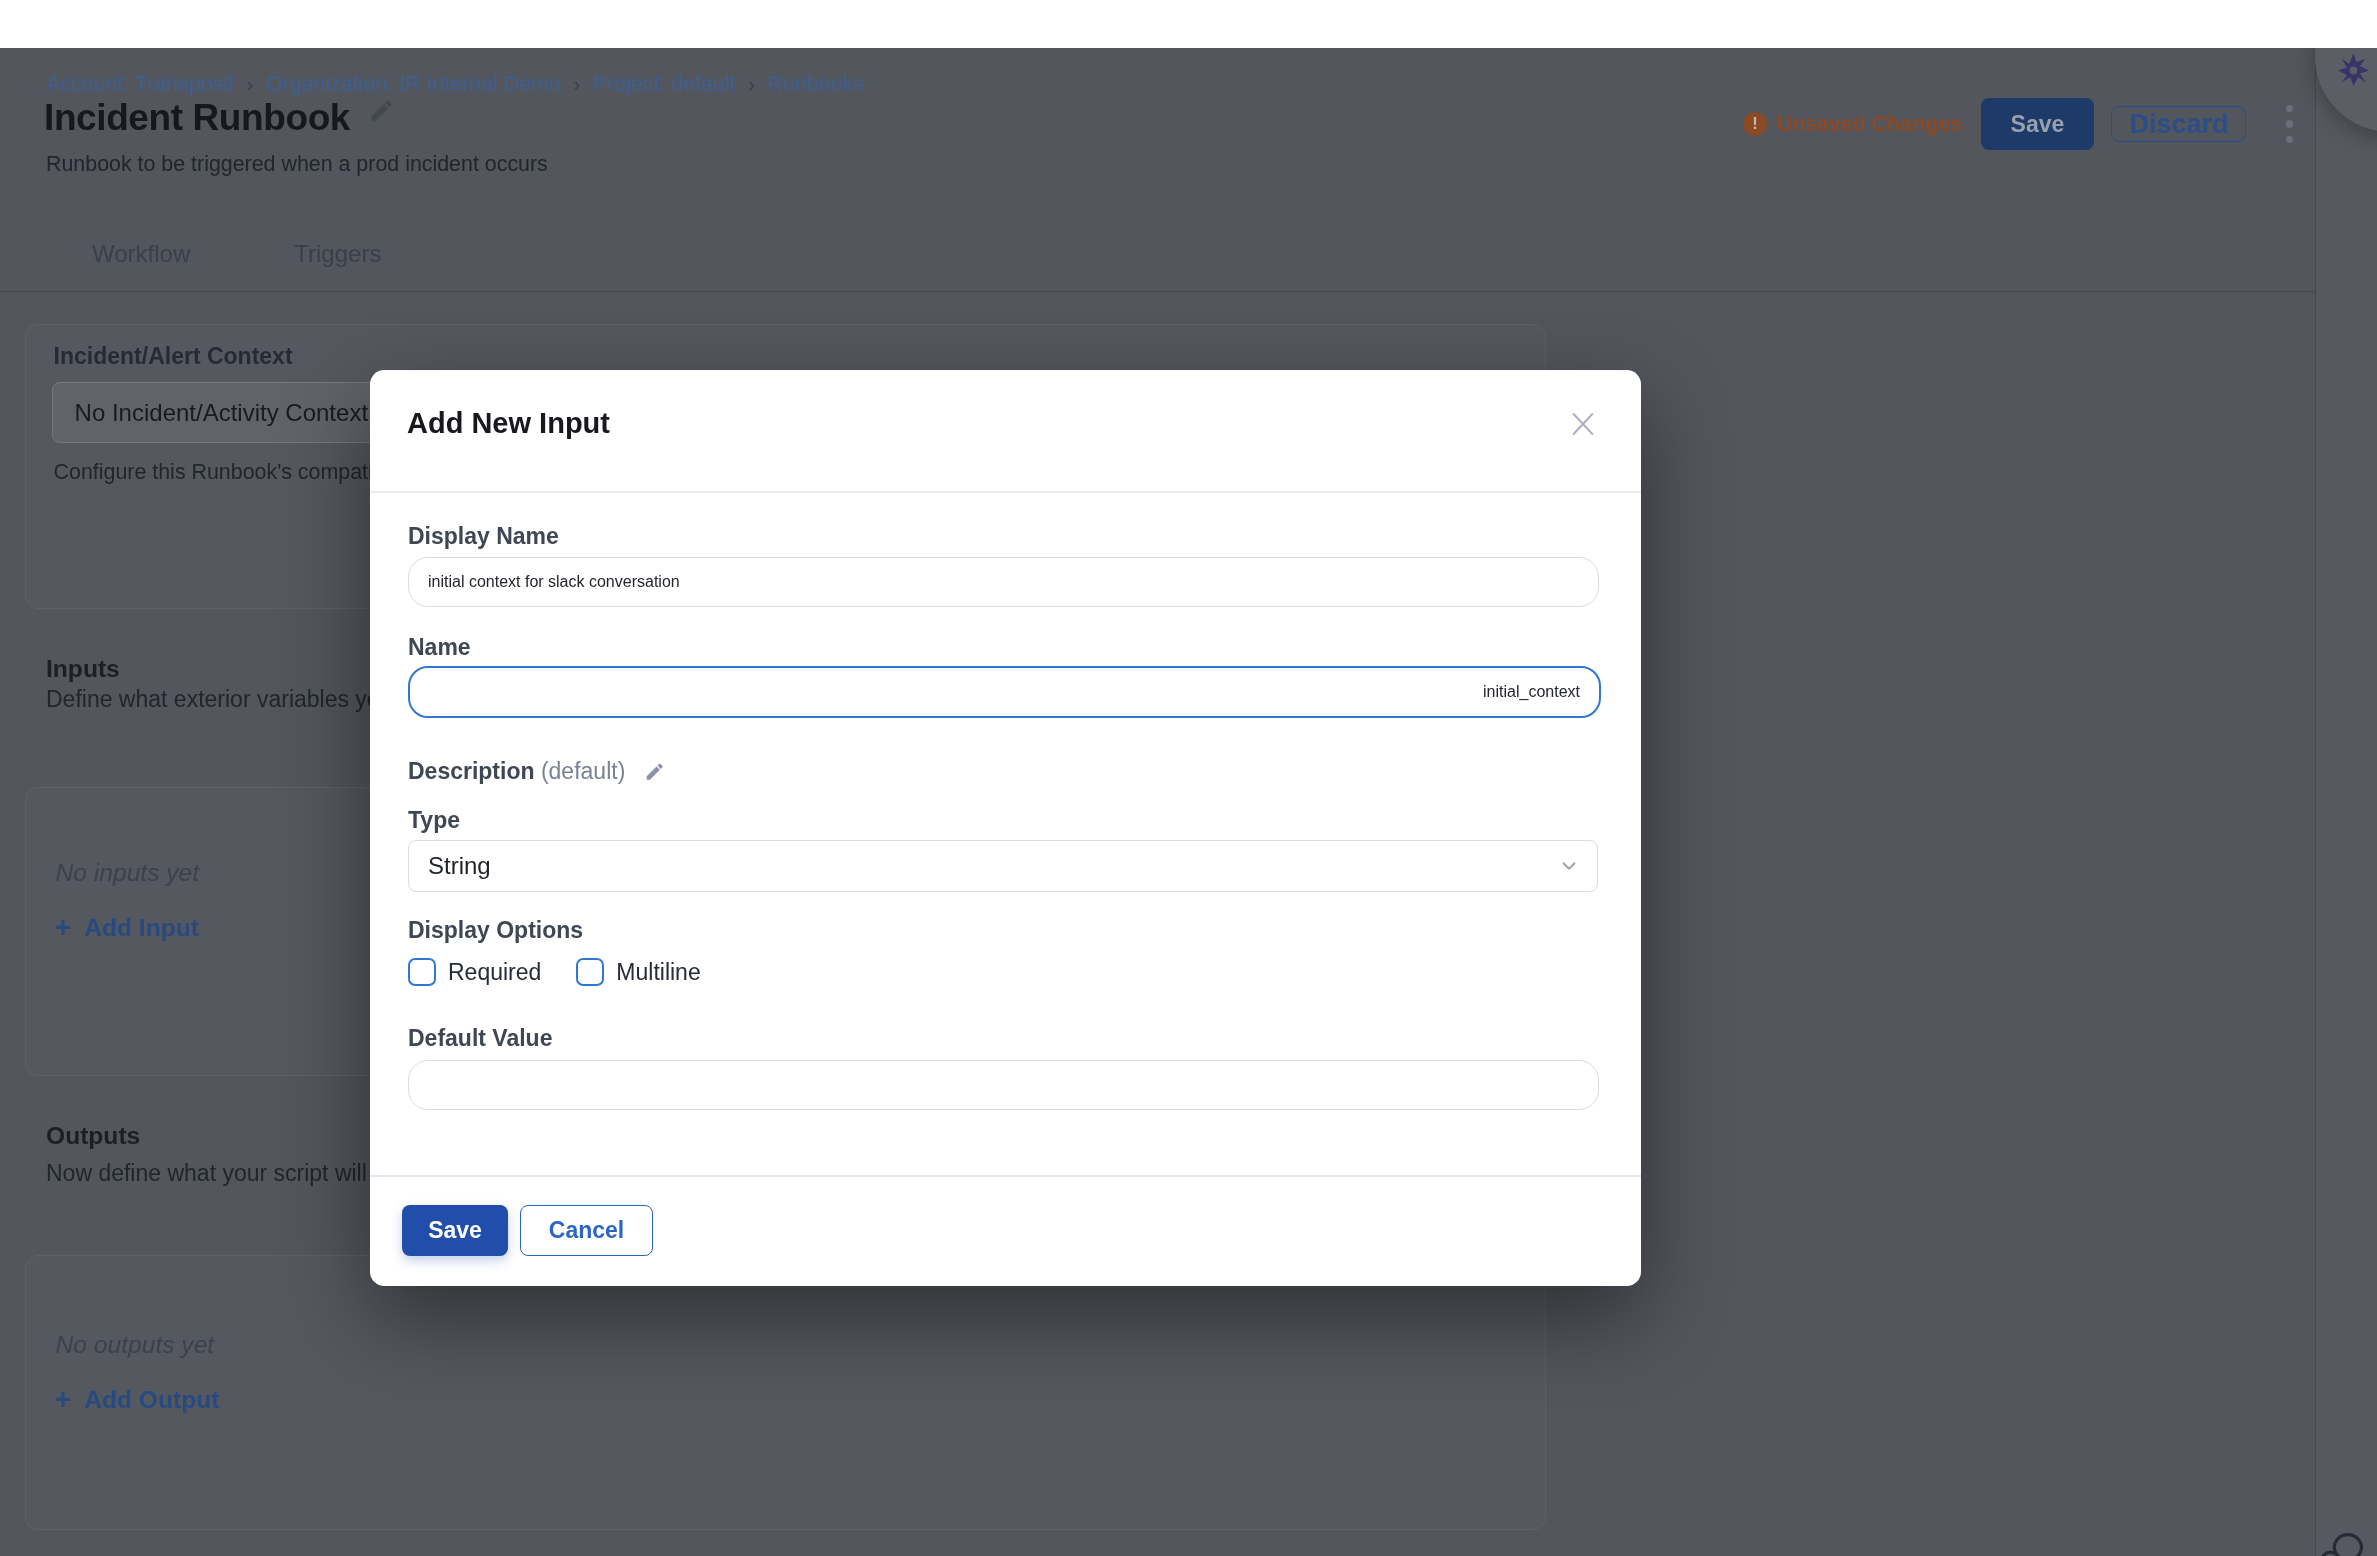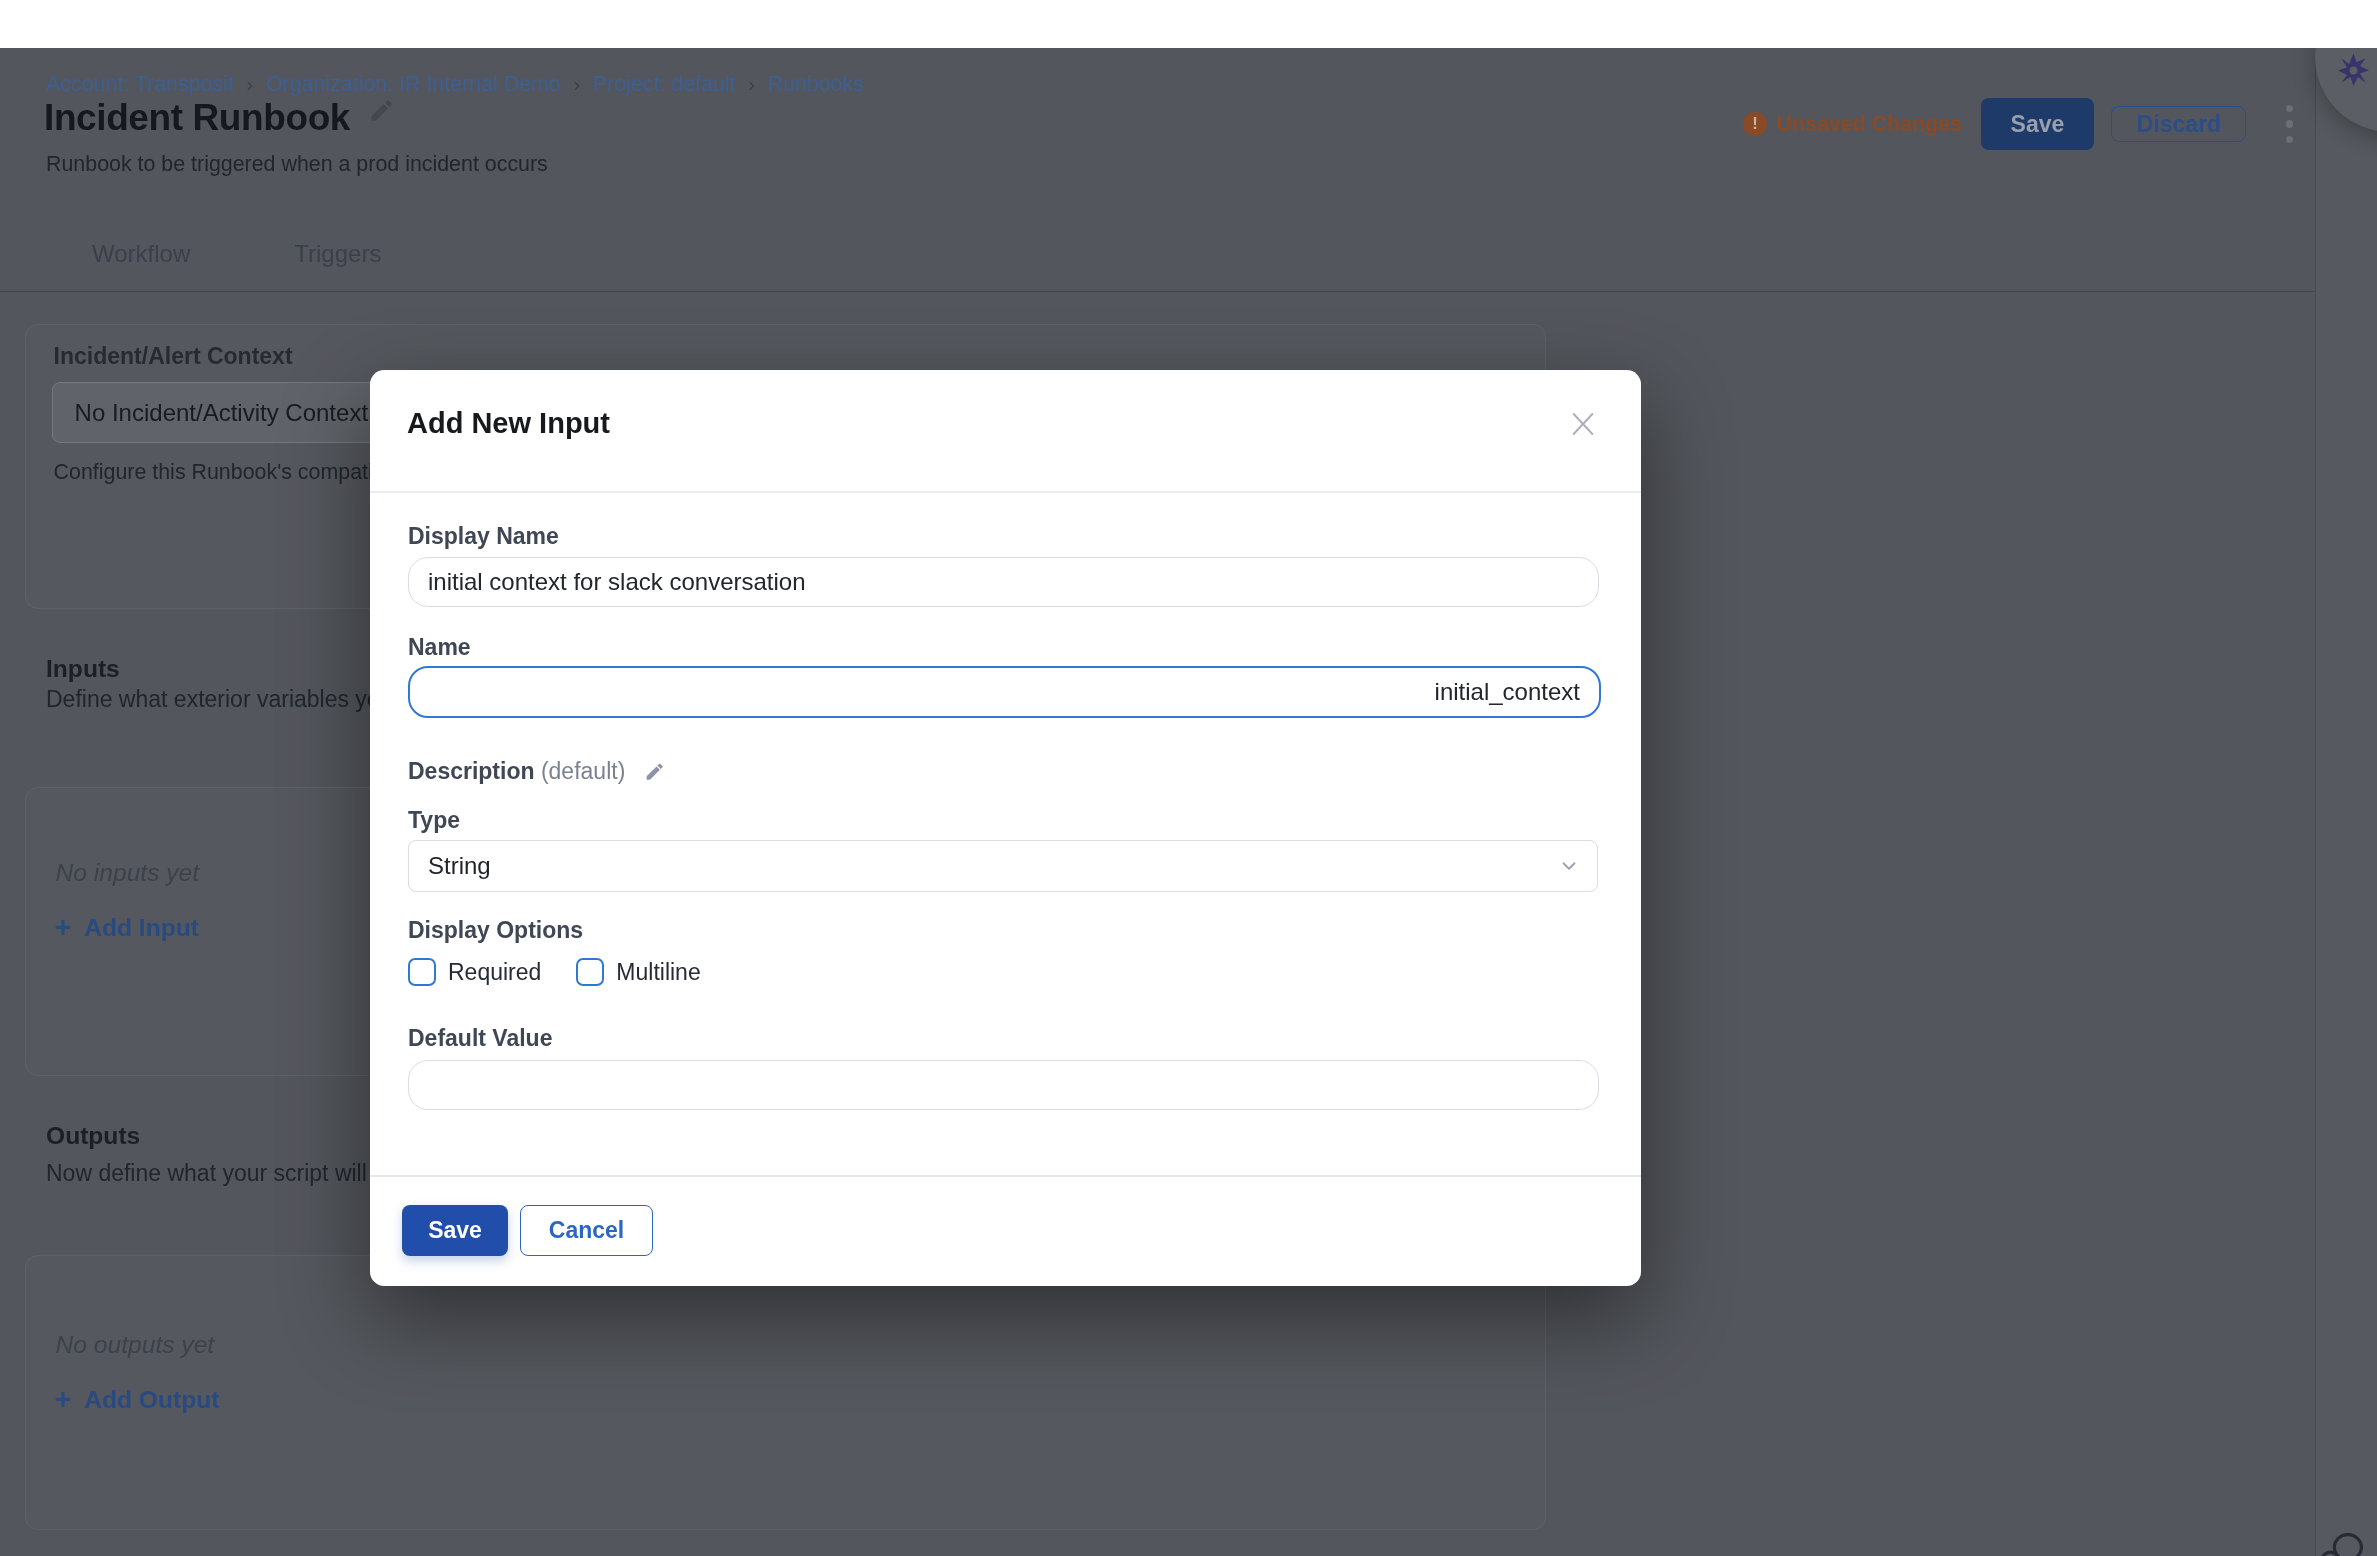--- a/index.html
+++ b/index.html
@@ -13,21 +13,21 @@
   .crumb-sep{color:#3a4049;font-size:20px;}
   .title-row{position:absolute;left:44px;top:49px;display:flex;align-items:flex-start;gap:17.5px;}
   .page-title{font-size:37px;font-weight:700;color:#15181e;letter-spacing:-0.4px;}
   .title-pencil{width:27px;height:27px;color:#43484f;}
   .subtitle{position:absolute;left:46px;top:104px;font-size:21.4px;color:#21262d;}
 
   .actions{position:absolute;left:1743px;top:50px;height:52px;display:flex;align-items:center;}
   .unsaved{display:flex;align-items:center;gap:9.5px;margin-right:19px;color:#8a4a26;font-size:21.4px;font-weight:600;}
   .alert-dot{width:24px;height:24px;border-radius:50%;background:#8a4a26;color:#c9b8a8;display:flex;align-items:center;justify-content:center;font-size:16.7px;font-weight:700;}
   .btn-save-top{width:113px;height:52px;background:#1d3a68;color:#98a0ad;border:none;border-radius:8px;font-size:23px;font-weight:700;margin-right:17.5px;cursor:pointer;font-family:inherit;}
-  .btn-discard{width:135px;height:36px;background:transparent;color:#2b4d88;border:1.6px solid #2b4d88;border-radius:8px;font-size:23px;font-weight:700;margin-right:33px;cursor:pointer;font-family:inherit;}
+  .btn-discard{width:135px;height:36px;background:transparent;color:#2b4d88;border:1.6px solid #2b4d88;border-radius:8px;font-size:27px;font-weight:700;margin-right:33px;cursor:pointer;font-family:inherit;}
   .kebab{display:flex;flex-direction:column;gap:8.7px;padding:6.4px;cursor:pointer;}
   .kebab span{width:7.1px;height:7.1px;border-radius:50%;background:#6a6f78;}
 
   .tabbar{position:absolute;left:0;top:168px;width:2315px;height:75px;border-bottom:1.6px solid #45484e;}
   .tabs{position:absolute;left:48px;top:0;height:75px;display:flex;gap:16px;}
   .tab{padding:0 44px;line-height:75px;font-size:24px;color:#3a404b;position:relative;cursor:pointer;}
   .tab.active{color:#14171d;font-weight:700;}
   .tab.active::after{content:"";position:absolute;left:35px;right:35px;bottom:-1.6px;height:6.4px;background:#28497e;border-radius:4.8px 4.8px 0 0;}
 
   .content{position:absolute;left:0;top:243px;width:2315px;height:1313px;}
@@ -52,21 +52,21 @@
   .chat-fab{position:absolute;left:2316px;top:1477px;width:51px;height:51px;color:#262b35;cursor:pointer;}
 
   
   .modal{position:absolute;left:370px;top:322px;width:1271px;height:916px;background:#ffffff;border-radius:14.3px;box-shadow:0 32px 87px rgba(0,0,0,0.45);}
   .modal-title{position:absolute;left:37px;top:37px;font-size:29px;font-weight:700;color:#17191d;}
   .modal-close{position:absolute;left:1197px;top:38px;width:32px;height:32px;color:#a9adbe;cursor:pointer;}
   .modal-hdiv{position:absolute;left:0;top:121px;width:1271px;height:1.6px;background:#ecedf2;}
   .f-label{position:absolute;left:38px;font-size:23px;font-weight:600;color:#3f4654;}
   .opt{font-weight:400;color:#7a8291;}
   .desc-pencil{width:21.4px;height:21.4px;color:#8d93a6;margin-left:12.7px;vertical-align:-3.2px;cursor:pointer;}
-  .field-input{position:absolute;left:38px;width:1151px;height:48px;border:1.6px solid #d9dce3;border-radius:20px;padding:0 19px;font-size:24px;color:#23262d;font-family:inherit;background:#fff;box-sizing:content-box;outline:none;}
+  .field-input{position:absolute;left:38px;width:1151px;height:48px;border:1.6px solid #d9dce3;border-radius:20px;padding:0 19px;font-size:16px;color:#23262d;font-family:inherit;background:#fff;box-sizing:content-box;outline:none;}
   .field-input.focused{border:2.4px solid #3178d2;text-align:right;}
   .select{position:absolute;left:38px;width:1190px;height:52px;border:1.6px solid #d9dce3;border-radius:8px;display:flex;align-items:center;padding:0 19px;font-size:24px;color:#1f2329;cursor:pointer;box-sizing:border-box;}
   .select .chev{position:absolute;right:17.5px;width:22px;height:22px;color:#9ba1ae;}
   .cb-row{position:absolute;left:38px;display:flex;align-items:center;font-size:23px;color:#262b35;}
   .cb{width:24px;height:24px;border:2.4px solid #3178d2;border-radius:7.1px;background:#fff;margin-right:12px;cursor:pointer;}
   .cb-label{margin-right:35px;}
   .modal-fdiv{position:absolute;left:0;top:805px;width:1271px;height:1.6px;background:#e6e7ee;}
   .btn-primary{position:absolute;left:32px;top:835px;width:106px;height:51px;background:#214eab;color:#fff;border:none;border-radius:8px;font-size:23px;font-weight:700;cursor:pointer;font-family:inherit;box-shadow:0 4.8px 11px rgba(33,78,171,0.25);}
   .btn-outline{position:absolute;left:150px;top:835px;width:133px;height:51px;background:#fff;color:#2c66c4;border:1.6px solid #2c66c4;border-radius:8px;font-size:23px;font-weight:700;cursor:pointer;font-family:inherit;}
 </style>

